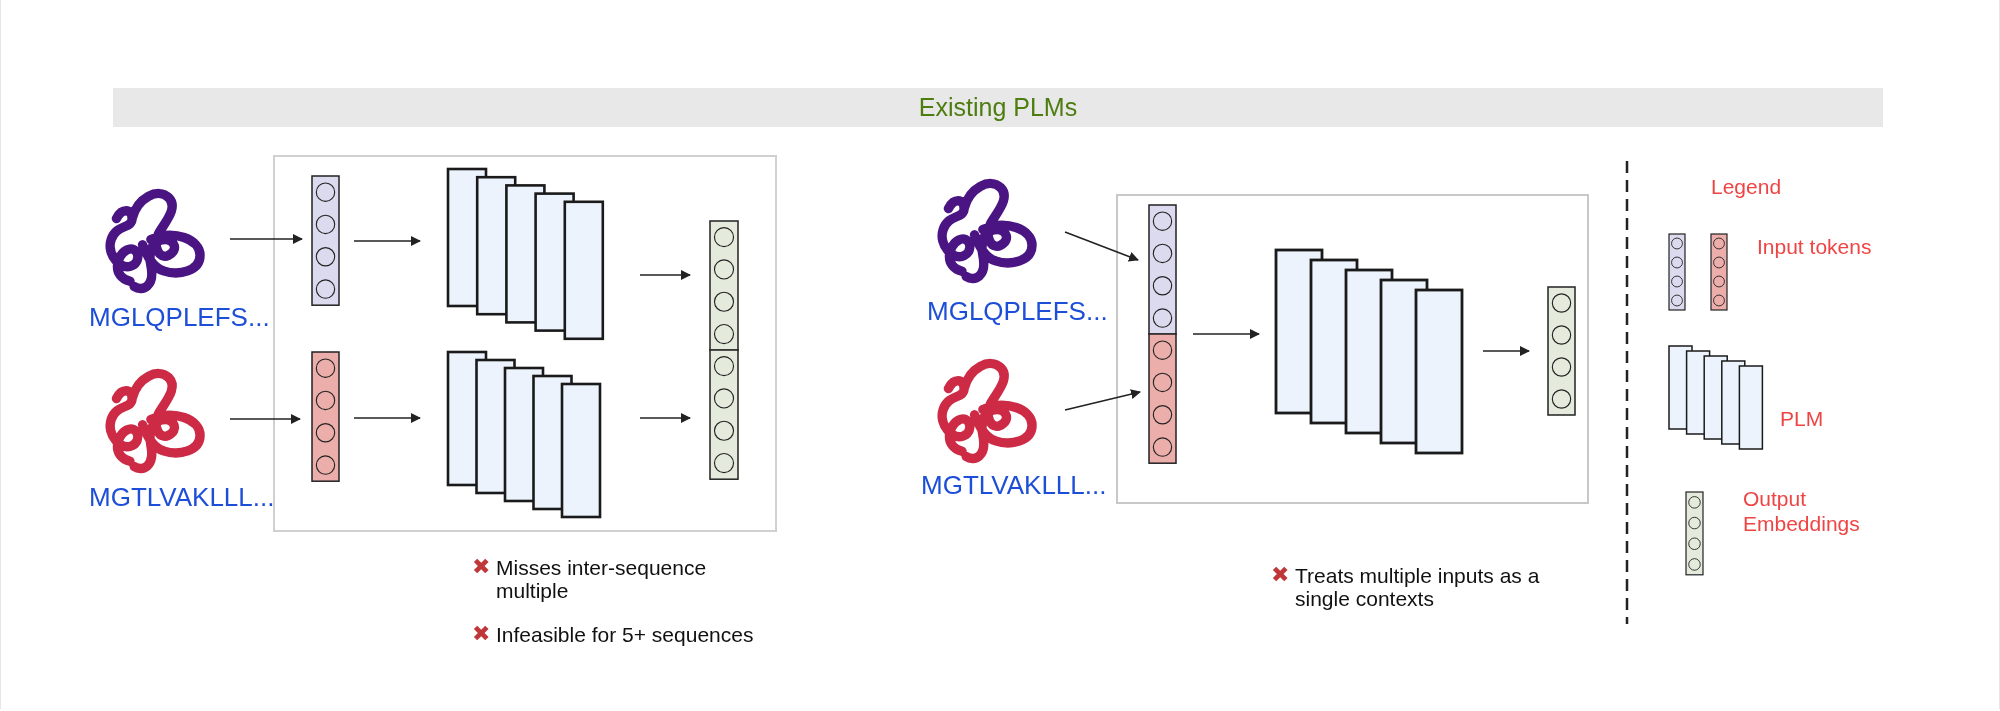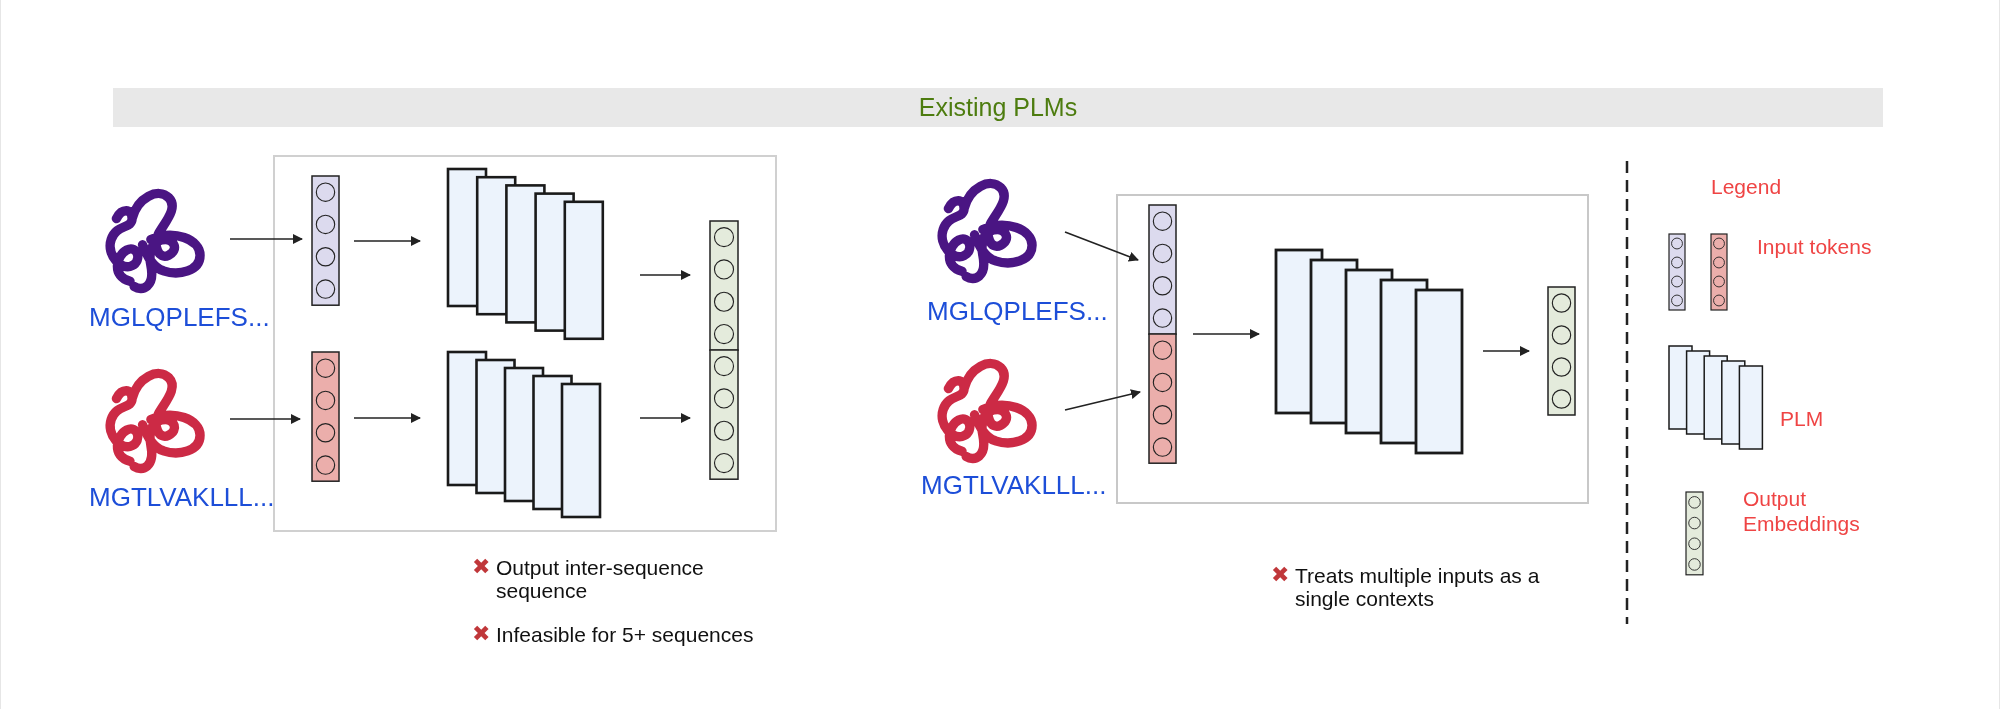--- a/index.html
+++ b/index.html
@@ -174,22 +174,22 @@
 </svg>
 
 <div class="seq-label" style="left:89px; top:302px;">MGLQPLEFS...</div>
 <div class="seq-label" style="left:89px; top:482px;">MGTLVAKLLL...</div>
 <div class="seq-label" style="left:927px; top:296px;">MGLQPLEFS...</div>
 <div class="seq-label" style="left:921px; top:470px;">MGTLVAKLLL...</div>
 
 <div class="con" style="left:472px; top:556px;">
   <span class="x">✖</span>
   <span>
-    <span style="display:block">Output inter-sequence</span>
-    <span style="display:block">sequence</span>
+    <span style="display:block">Misses inter-sequence</span>
+    <span style="display:block">multiple</span>
   </span>
 </div>
 <div class="con" style="left:472px; top:623px;">
   <span class="x">✖</span>
   <span>Infeasible for 5+ sequences</span>
 </div>
 
 <div class="con" style="left:1271px; top:564px;">
   <span class="x">✖</span>
   <span>

